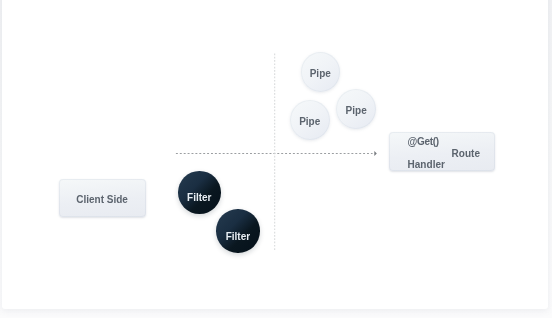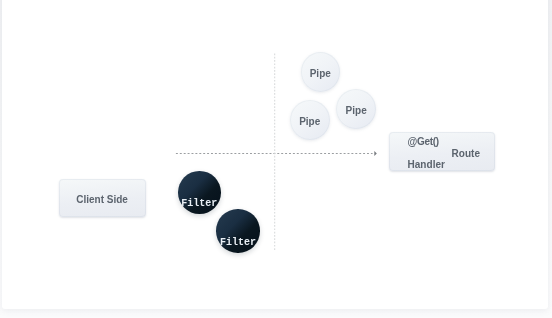--- a/index.html
+++ b/index.html
@@ -5,21 +5,21 @@
   html,body{margin:0;padding:0;}
   body{width:552px;height:318px;overflow:hidden;background:linear-gradient(180deg,#f1f2f4 0%,#f5f6f7 40%,#fbfbfc 100%);font-family:"Liberation Sans",sans-serif;}
   #stage{position:relative;width:552px;height:318px;overflow:hidden;}
   #card{position:absolute;left:2px;top:-12px;width:545.5px;height:321px;background:#fff;border-radius:3px;box-shadow:0 2px 6px rgba(110,120,140,.10);}
   .node-box{position:absolute;border-radius:4px;background:linear-gradient(175deg,#f5f8f9 0%,#eceff4 55%,#e8ebf1 100%);box-shadow:0 1px 2px rgba(108,120,142,.22), inset 0 0 0 1px rgba(168,178,196,.16);display:flex;align-items:center;}
   .lbl{color:#5c646e;font-size:10px;font-weight:700;letter-spacing:0px;line-height:11.8px;transform:translateZ(0);}
   .circ{position:absolute;border-radius:50%;display:flex;align-items:center;justify-content:center;}
   .pipe{background:linear-gradient(140deg,#f6f9fa 0%,#f0f3f7 50%,#e6eaf2 100%);box-shadow:0 1px 3px rgba(120,132,152,.16), inset 0 0 0 1px rgba(168,178,196,.12);}
   .pipe .lbl{color:#5c646e;position:relative;top:1.3px;}
   .filter{background:linear-gradient(135deg,#2c435a 0%,#203549 18%,#1a2e42 38%,#0a1720 62%,#05101a 100%);box-shadow:0 2px 5px rgba(18,32,46,.18);}
-  .filter .lbl{color:#e9eff5;position:relative;top:12px;font-family:Liberation Mono, monospace;}
+  .filter .lbl{color:#e9eff5;position:relative;top:6px;}
 </style>
 </head>
 <body>
 
 <div id="stage">
   <div id="card">
     <svg id="lines" width="548" height="318" style="position:absolute;left:0;top:0;">
       <line x1="173.9" y1="165.5" x2="370.6" y2="165.5" stroke="#9b9ea1" stroke-width="1.05" stroke-dasharray="1.95 1.95"></line>
       <line x1="272.7" y1="65.5" x2="272.7" y2="262.5" stroke="#d7d9da" stroke-width="1.05" stroke-dasharray="1.7 1.6"></line>
       <path d="M372.3 162.9 L374.8 165.45 L372.3 168 Z" fill="#787b80"></path>

